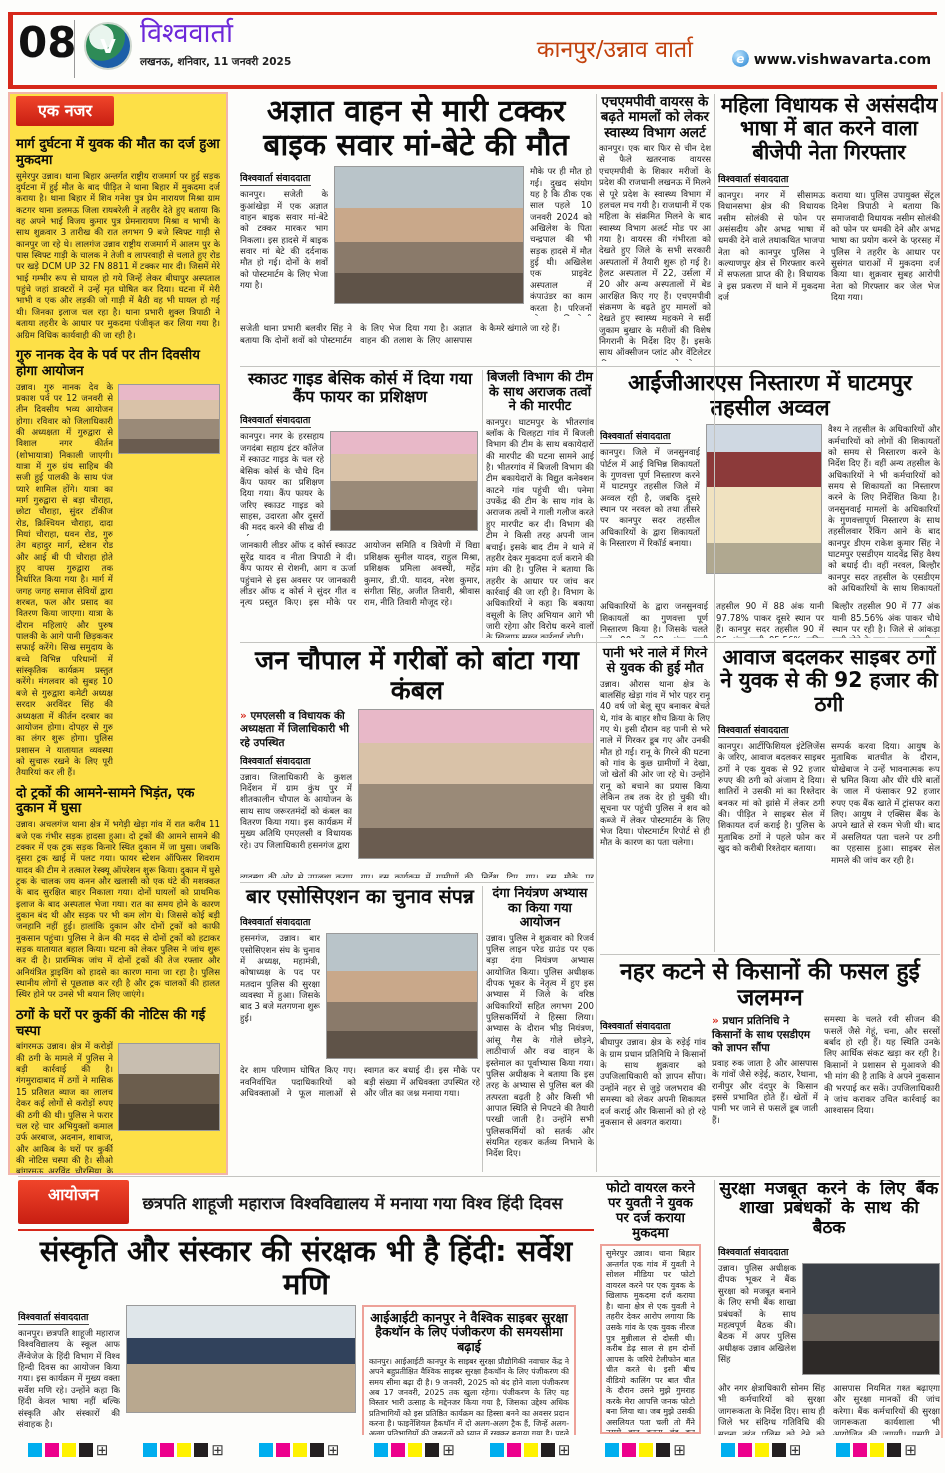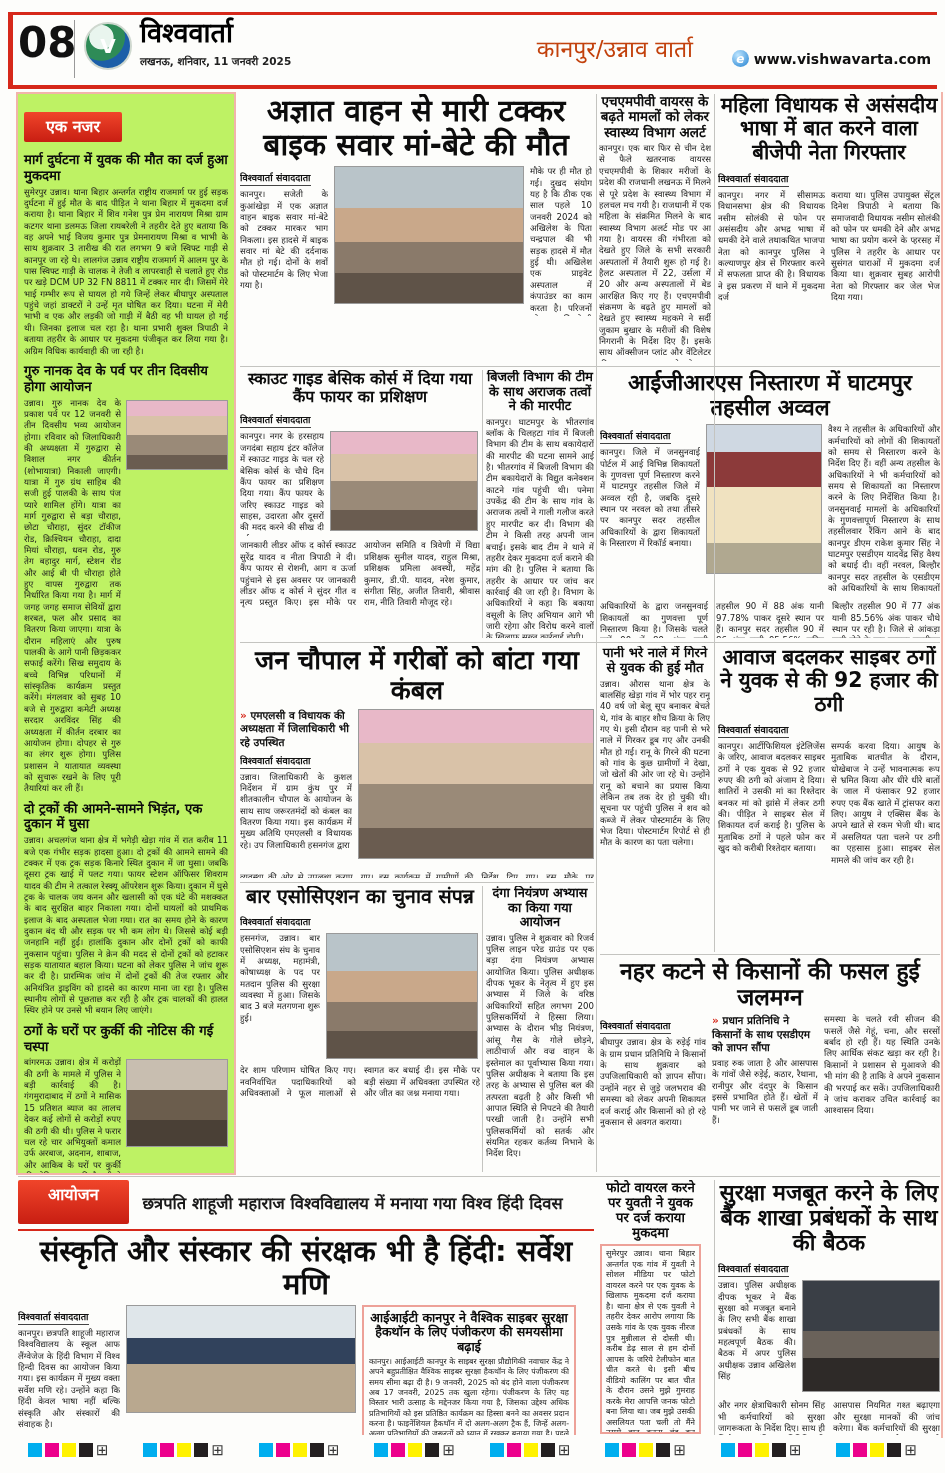--- a/index.html
+++ b/index.html
@@ -13,21 +13,21 @@
   .hdr-topline{position:absolute;left:0;top:2px;width:100%;height:3px;background:#d6281a;}
   .hdr-botline{position:absolute;left:0;top:75px;width:100%;height:4px;background:#d6281a;}
   .hdr-leftbar{position:absolute;left:0;top:2px;width:5px;height:77px;background:#d6281a;}
   .pagenum{position:absolute;left:10px;top:12px;font-size:42px;font-weight:bold;color:#111;line-height:1;}
   .hdr-div{position:absolute;left:66px;top:10px;width:1px;height:58px;background:#999;}
   .logo{position:absolute;left:76px;top:12px;width:44px;height:44px;border-radius:50%;
     background:radial-gradient(circle at 35% 30%,#e9f5ee 0 28%,#2e8b57 30% 55%,#1c5fa8 57% 100%);
     border:2px solid #cfd8cf;display:flex;align-items:center;justify-content:center;
     color:#fff;font-weight:bold;font-size:20px;}
   .masthead{position:absolute;left:132px;top:8px;}
-  .masthead .mh-title{font-size:27px;font-weight:bold;color:#000000;line-height:1.1;}
+  .masthead .mh-title{font-size:27px;font-weight:normal;color:#6d28d9;line-height:1.1;}
   .masthead .mh-date{font-size:10.5px;font-weight:bold;color:#222;margin-top:6px;}
   .section-title{position:absolute;left:405px;top:22px;width:280px;text-align:right;
     font-size:23px;font-weight:normal;color:#c2410c;}
   .site{position:absolute;right:6px;top:40px;display:flex;align-items:center;gap:5px;}
   .e-icon{width:17px;height:17px;border-radius:50%;background:radial-gradient(circle at 35% 30%,#bfe6ff,#1e7fd0);
     color:#fff;font-size:12px;font-style:italic;font-weight:bold;display:flex;align-items:center;justify-content:center;}
   .site-url{font-size:14px;font-weight:bold;color:#111;}
   
   .hl{font-weight:bold;color:#0c0c0c;text-align:center;line-height:1.14;}
   .byline{font-weight:bold;font-size:9.5px;color:#111;border-bottom:1px solid #444;
@@ -40,22 +40,22 @@
   .ph-meeting{background:linear-gradient(180deg,#3a3f46 0 45%,#6a625a 45% 70%,#2e2a28 70% 100%);}
   .ph-hall{background:linear-gradient(180deg,#dfe6ea 0 30%,#31425c 30% 55%,#b9a88f 55% 100%);}
   .ph-police{background:linear-gradient(180deg,#c8beb0 0 35%,#6b5d4d 35% 70%,#4a4036 70% 100%);}
   .marker{color:#d6281a;font-weight:bold;}
   .subhead{font-size:10.5px;font-weight:bold;line-height:1.25;color:#111;}
   .vline{position:absolute;width:1px;background:#c4c4c0;}
   .hline{position:absolute;height:1px;background:#c4c4c0;}
   .cols2{column-count:2;column-gap:8px;}
   .cols3{column-count:3;column-gap:8px;}
   
-  .eknazar{position:absolute;left:16px;top:92px;width:220px;height:1083px;
-    border:2px solid #f2b4aa;box-sizing:border-box;padding:16px 6px;overflow:hidden;background:#bef264;}
+  .eknazar{position:absolute;left:8px;top:92px;width:220px;height:1083px;
+    border:2px solid #f2b4aa;box-sizing:border-box;padding:0 6px;overflow:hidden;background:#fde047;}
   .ek-label{display:inline-block;background:linear-gradient(180deg,#f0452a,#c81e12);color:#fff;
     font-size:16px;font-weight:bold;padding:3px 22px 5px;border-radius:2px;margin:2px 0 4px;}
   .brief h3{font-size:13.2px;font-weight:bold;margin:6px 0 3px;line-height:1.2;color:#0c0c0c;}
   .brief p{margin:0 0 2px;}
   .brief .ph-r{float:right;margin:2px 0 3px 5px;}
   
   .art{position:absolute;box-sizing:border-box;overflow:hidden;}
   .rowflex{display:flex;gap:6px;margin-top:4px;}
   
   .bars{position:absolute;left:0;top:1437px;width:945px;height:26px;display:flex;
@@ -121,20 +121,21 @@
   <div class="art" style="left:240px;top:94px;width:352px;height:270px;">
     <div class="hl" style="font-size:30px;">अज्ञात वाहन से मारी टक्कर बाइक सवार मां-बेटे की मौत</div>
     <div class="rowflex">
       <div style="width:88px;flex:none;">
         <span class="byline">विश्ववार्ता संवाददाता</span>
         <div class="bt" style="height:130px;">कानपुर। सजेती के कुआंखेड़ा में एक अज्ञात वाहन बाइक सवार मां-बेटे को टक्कर मारकर भाग निकला। इस हादसे में बाइक सवार मां बेटे की दर्दनाक मौत हो गई। दोनों के शवों को पोस्टमार्टम के लिए भेजा गया है।</div>
       </div>
       <div class="photo ph-crowd" style="width:190px;height:138px;flex:none;"></div>
       <div class="bt" style="height:150px;">मौके पर ही मौत हो गई। दुखद संयोग यह है कि ठीक एक साल पहले 10 जनवरी 2024 को अखिलेश के पिता चन्द्रपाल की भी सड़क हादसे में मौत हुई थी। अखिलेश एक प्राइवेट अस्पताल में कंपाउंडर का काम करता है। परिजनों को सूचना मिलते ही परिवार में कोहराम मच गया।</div>
     </div>
+    <div class="bt cols3" style="height:52px;margin-top:4px;">सजेती थाना प्रभारी बलवीर सिंह ने बताया कि दोनों शवों को पोस्टमार्टम के लिए भेज दिया गया है। अज्ञात वाहन की तलाश के लिए आसपास के कैमरे खंगाले जा रहे हैं।</div>
   </div>
 
   <div class="art" style="left:599px;top:94px;width:112px;height:270px;">
     <div class="hl" style="font-size:13.5px;">एचएमपीवी वायरस के बढ़ते मामलों को लेकर स्वास्थ्य विभाग अलर्ट</div>
     <div class="bt" style="height:218px;margin-top:3px;">कानपुर। एक बार फिर से चीन देश से फैले खतरनाक वायरस एचएमपीवी के शिकार मरीजों के प्रदेश की राजधानी लखनऊ में मिलने से पूरे प्रदेश के स्वास्थ्य विभाग में हलचल मच गयी है। राजधानी में एक महिला के संक्रमित मिलने के बाद स्वास्थ्य विभाग अलर्ट मोड पर आ गया है। वायरस की गंभीरता को देखते हुए जिले के सभी सरकारी अस्पतालों में तैयारी शुरू हो गई है। हैलट अस्पताल में 22, उर्सला में 20 और अन्य अस्पतालों में बेड आरक्षित किए गए हैं। एचएमपीवी संक्रमण के बढ़ते हुए मामलों को देखते हुए स्वास्थ्य महकमे ने सर्दी जुकाम बुखार के मरीजों की विशेष निगरानी के निर्देश दिए हैं। इसके साथ ऑक्सीजन प्लांट और वेंटिलेटर की व्यवस्था दुरुस्त रखने को कहा गया है। सीएमओ डॉ. हरिदत्त नेमी ने बताया कि अभी घबराने की कोई जरूरत नहीं है। यह वायरस कोरोना जितना घातक नहीं है। सतर्कता ही बचाव का सबसे बड़ा उपाय है।</div>
   </div>
 
   <div class="art" style="left:718px;top:94px;width:222px;height:270px;">
     <div class="hl" style="font-size:20.5px;">महिला विधायक से असंसदीय भाषा में बात करने वाला बीजेपी नेता गिरफ्तार</div>
     <div style="margin-top:3px;"><span class="byline">विश्ववार्ता संवाददाता</span></div>
@@ -257,21 +258,21 @@
   </div>
 
   <div class="art" style="left:600px;top:1180px;width:101px;height:255px;">
     <div class="hl" style="font-size:13.2px;">फोटो वायरल करने पर युवती ने युवक पर दर्ज कराया मुकदमा</div>
     <div style="border:2px solid #eda198;padding:3px 4px;margin-top:4px;height:190px;overflow:hidden;box-sizing:border-box;">
       <div class="bt" style="font-size:8px;">सुमेरपुर उन्नाव। थाना बिहार अन्तर्गत एक गांव में युवती ने सोशल मीडिया पर फोटो वायरल करने पर एक युवक के खिलाफ मुकदमा दर्ज कराया है। थाना क्षेत्र से एक युवती ने तहरीर देकर आरोप लगाया कि उसके गांव के एक युवक नीरज पुत्र मुन्नीलाल से दोस्ती थी। करीब डेढ़ साल से हम दोनों आपस के जरिये टेलीफोन बात चीत करते थे। इसी बीच वीडियो कालिंग पर बात चीत के दौरान उसने मुझे गुमराह करके मेरा आपत्ति जनक फोटो बना लिया था। जब मुझे उसकी असलियत पता चली तो मैंने उससे बात करना बंद कर दिया। इसी खिन्न में वह मेरा फोटो इंस्टाग्राम पर वायरल कर रहा है। तथ्य में विरोध करने पर मुझे जान से मारने की धमकी दे रहा है। थाना प्रभारी सुब्रत त्रिपाठी ने बताया तहरीर के आधार पर उक्त युवक के खिलाफ सुसंगत धाराओं में मुकदमा दर्ज कर विधिक कार्यवाही की जा रही है।</div>
     </div>
   </div>
 
   <div class="art" style="left:718px;top:1180px;width:222px;height:255px;">
-    <div class="hl" style="font-size:22px;">सुरक्षा मजबूत करने के लिए बैंक शाखा प्रबंधकों के साथ की बैठक</div>
+    <div class="hl" style="font-size:17px;font-family:Liberation Mono, monospace;">सुरक्षा मजबूत करने के लिए बैंक शाखा प्रबंधकों के साथ की बैठक</div>
     <div style="margin-top:2px;"><span class="byline">विश्ववार्ता संवाददाता</span></div>
     <div class="rowflex" style="margin-top:0;">
       <div class="bt" style="width:78px;height:116px;flex:none;">उन्नाव। पुलिस अधीक्षक दीपक भूकर ने बैंक सुरक्षा को मजबूत बनाने के लिए सभी बैंक शाखा प्रबंधकों के साथ महत्वपूर्ण बैठक की। बैठक में अपर पुलिस अधीक्षक उन्नाव अखिलेश सिंह</div>
       <div class="photo ph-meeting" style="width:138px;height:112px;flex:none;"></div>
     </div>
     <div class="bt cols2" style="height:70px;margin-top:4px;">और नगर क्षेत्राधिकारी सोनम सिंह भी कर्मचारियों को सुरक्षा जागरूकता के निर्देश दिए। साथ ही जिले भर संदिग्ध गतिविधि की सूचना तुरंत पुलिस को देने को कहा। पुलिस प्रशासन बैंकों के आसपास नियमित गश्त बढ़ाएगा और सुरक्षा मानकों की जांच करेगा। बैंक कर्मचारियों की सुरक्षा जागरूकता कार्यशाला भी आयोजित की जाएगी। एसपी ने इन सुझावों पर विचार करने और नियमित संवाद बनाए रखने का आश्वासन दिया। उन्होंने कहा कि जिले की सुरक्षा को प्राथमिकता के साथ बेहतर बनाया जाएगा।</div>
   </div>
 
   <div class="vline" style="left:596px;top:94px;height:1078px;"></div>
   <div class="vline" style="left:714px;top:94px;height:858px;"></div>

